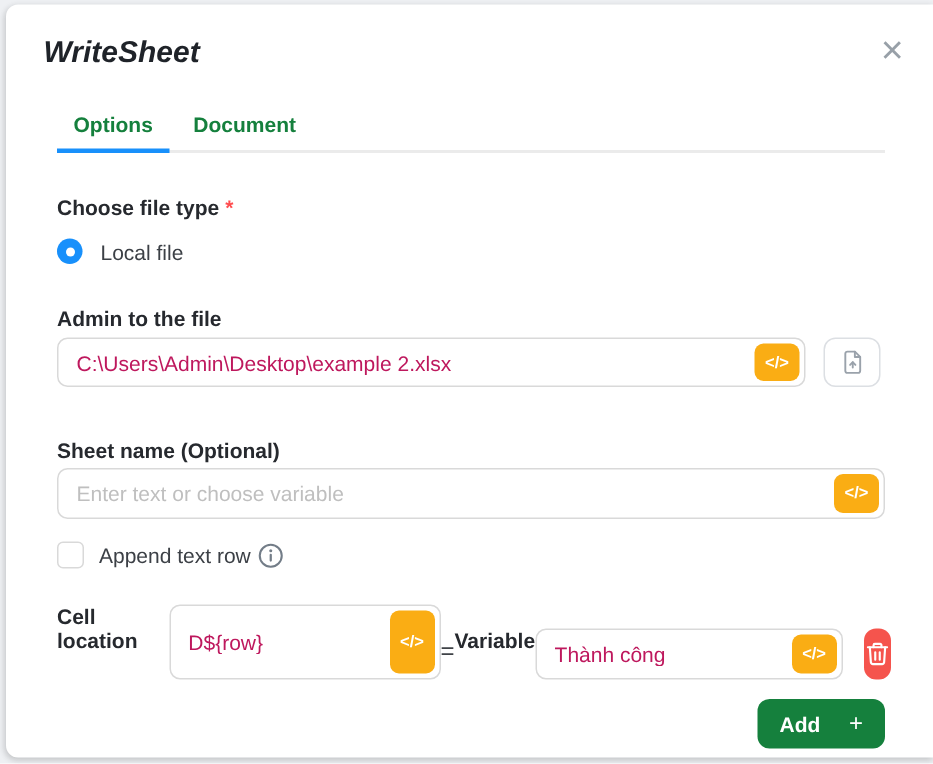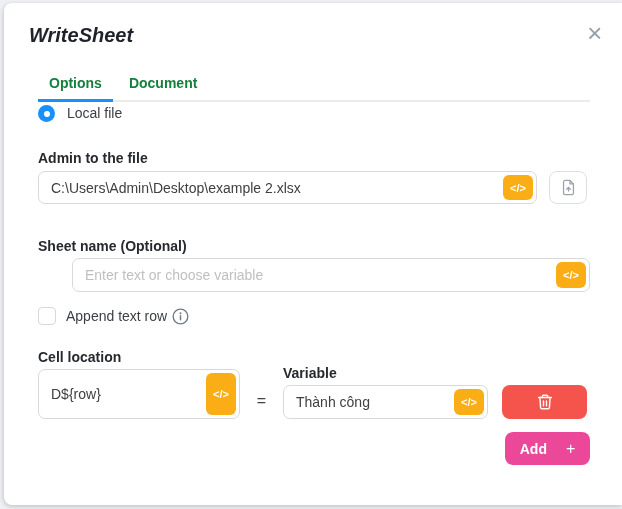--- a/index.html
+++ b/index.html
@@ -23,76 +23,79 @@
   
   .tabs { display:flex; margin:20px 32px 0 34px; border-bottom:2px solid #ebebeb; }
   .tab { font-size:14px; color:#15803d; padding:8px 11px 9px; position:relative; cursor:pointer;font-weight:bold; }
   .tab.second { margin-left:16px; padding-left:0; padding-right:0; }
   .tab.active::after { content:""; position:absolute; left:0; right:0; bottom:-2px; height:3px; background:#1890fb; }
   
   .dlg-body { padding:0 32px 0 34px; }
   .field-label { font-size:14px; font-weight:700; color:#26292e; line-height:16px; }
   .required { color:#ff4d4f; margin-left:4px; font-weight:700; }
   .lbl-filetype { margin-top:28px; }
-  .radio-row { margin-top:3px; display:flex; align-items:flex-start; cursor:pointer; }
+  .radio-row { margin-top:13px; display:flex; align-items:center; cursor:pointer; }
   .radio { width:17px; height:17px; border-radius:50%; background:#1890fb; position:relative; flex:0 0 auto; }
   .radio::after { content:""; position:absolute; left:5.5px; top:5.5px; width:6px; height:6px; border-radius:50%; background:#fff; }
   .radio-label { margin-left:12px; font-size:14px; color:#3c4046; }
   .lbl-path { margin-top:28px; }
   .path-row { margin-top:5px; display:flex; align-items:center; gap:12px; }
   .input-wrap { position:relative; height:33px; border:1px solid #d9d9d9; border-radius:7px; background:#fff; }
   .input-wrap input {
     width:100%; height:100%; border:none; outline:none; background:transparent;
     font-family:"Liberation Sans", sans-serif;
-    font-size:14px; color:#404040; padding:0 42px 0 12px; border-radius:7px;
+    font-size:14px; color:#be185d; padding:0 42px 0 12px; border-radius:7px;
   }
   .input-wrap input::placeholder { color:#bfbfbf; opacity:1; }
   .code-btn {
     position:absolute; top:3px; bottom:3px; right:3px; width:30px;
     background:#faad14; border-radius:6px; color:#fff;
     display:flex; align-items:center; justify-content:center;
     font-size:11px; font-weight:700; cursor:pointer;
   }
   .path-wrap { width:499px; }
   .file-btn { width:38px; height:33px; border:1px solid #dcdfe3; border-radius:8px; background:#fff; display:flex; align-items:center; justify-content:center; cursor:pointer; }
   .lbl-sheet { margin-top:34px; }
-  .sheet-wrap { margin-top:4px; height:34px;margin-left:34px; }
+  .sheet-wrap { margin-top:4px; height:34px; }
   .check-row { margin-top:15px; display:flex; align-items:center; cursor:pointer; }
   .checkbox { width:18px; height:18px; border:1px solid #d9d9d9; border-radius:4px; background:#fff; flex:0 0 auto; }
   .check-label { margin-left:10px; font-size:14px; color:#3c4046; }
   .info-ic { margin-left:5px; display:flex; align-items:center; }
   
   .map-grid { margin-top:24px; display:flex; align-items:flex-end; }
-  .map-col { display:flex; flex-direction:column; }
+  .map-col { display:flex; flex-direction:row; }
   .map-col .field-label { margin-bottom:4px; }
   .cell-wrap { width:202px; height:50px; }
   .var-wrap { width:205px; height:34px; }
   .equals { width:43px; text-align:center; font-size:16px; color:#3f4247; padding-bottom:9px; }
   .del-btn { margin-left:14px; width:85px; height:34px; background:#f5544d; border:none; border-radius:8px; display:flex; align-items:center; justify-content:center; cursor:pointer; }
   .add-row { margin-top:13px; display:flex; justify-content:flex-end; }
-  .add-btn { width:85px; height:33px; background:#ec4899; border:none; border-radius:8px; color:#fff; display:flex; align-items:center; justify-content:center; gap:19px; font-size:14px; font-weight:700; cursor:pointer; font-family:"Liberation Sans", sans-serif; }
+  .add-btn { width:85px; height:33px; background:#15803d; border:none; border-radius:8px; color:#fff; display:flex; align-items:center; justify-content:center; gap:19px; font-size:14px; font-weight:700; cursor:pointer; font-family:"Liberation Sans", sans-serif; }
   .add-plus { font-size:16px; font-weight:400; }
 </style>
 </head>
 <body>
 
 <div class="modal">
 
   <div class="dlg-header">
     <div class="dlg-title">WriteSheet</div>
     <div class="close-btn">×</div>
   </div>
 
   <div class="tabs">
     <div class="tab active">Options</div>
     <div class="tab second">Document</div>
   </div>
 
   <div class="dlg-body">
 
+    <div class="field-label lbl-filetype">
+      <span>Choose file type</span><span class="required">*</span>
+    </div>
 
     <div class="radio-row">
       <span class="radio"></span>
       <span class="radio-label">Local file</span>
     </div>
 
     <div class="field-label lbl-path">Admin to the file</div>
     <div class="path-row">
       <div class="input-wrap path-wrap">
         <input type="text" value="C:\Users\Admin\Desktop\example 2.xlsx" style="">

